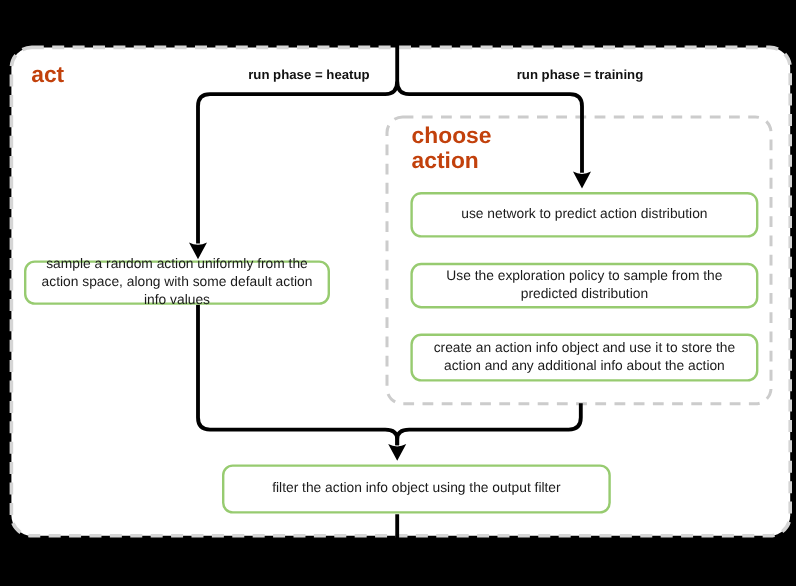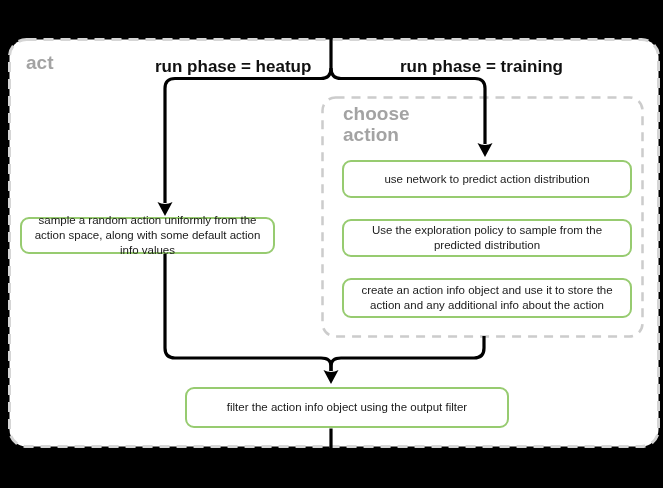--- a/index.html
+++ b/index.html
@@ -35,27 +35,27 @@
     text-align: center;
     font-size: 11.5px;
     line-height: 1.28;
     color: #1a1a1a;
     padding: 10px 12px;
   }
   .group-title {
     font-weight: bold;
     font-size: 19px;
     line-height: 21px;
-    color: #a3a3a3;
+    color: #c2410c;
   }
   .edge-label {
     position: absolute;
     z-index: 2;
     font-weight: bold;
-    font-size: 17px;
+    font-size: 11px;
     color: #111111;
     white-space: nowrap;
   }
 </style>
 </head>
 <body>
 
 <div id="canvas">
 
   <svg id="edge-layer" viewBox="0 0 663 488" xmlns="http://www.w3.org/2000/svg">
@@ -77,21 +77,21 @@
 
     <path d="M 331 428.5 L 331 474" fill="none" stroke="#000000" stroke-width="3.2"></path>
   </svg>
 
   <div class="abs group-title" style="left:26px; top:52px;">act</div>
 
   <div class="abs group-title" style="left:343px; top:103px; width:110px;">choose action</div>
 
   <div class="edge-label" style="left:155px; top:57px; width:153px; text-align:right;">run phase = heatup</div>
 
-  <div class="edge-label" style="left:372px; top:57px; width:160px; text-align:left;padding-left:28px;">run phase = training</div>
+  <div class="edge-label" style="left:348px; top:57px; width:160px; text-align:right;padding-left:28px;">run phase = training</div>
 
   <div class="node" style="left:20px; top:217px; width:255px; height:37px;">sample a random action uniformly from the action space, along with some default action info values</div>
 
   <div class="node" style="left:342px; top:160px; width:290px; height:38px;">use network to predict action distribution</div>
 
   <div class="node" style="left:342px; top:219px; width:290px; height:38px;">Use the exploration policy to sample from the predicted distribution</div>
 
   <div class="node" style="left:342px; top:278px; width:290px; height:40px;">create an action info object and use it to store the action and any additional info about the action</div>
 
   <div class="node" style="left:185px; top:387px; width:324px; height:41px;">filter the action info object using the output filter</div>

